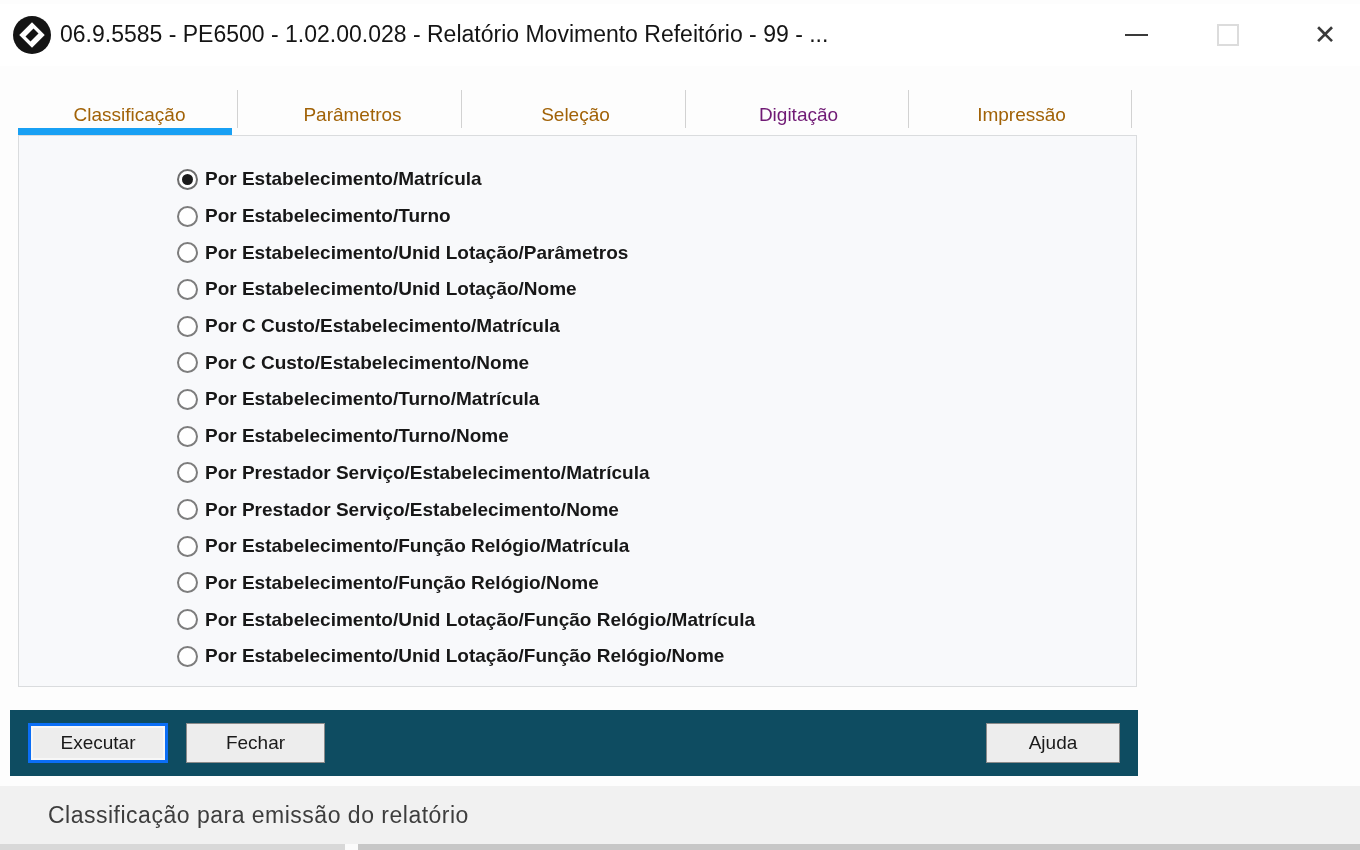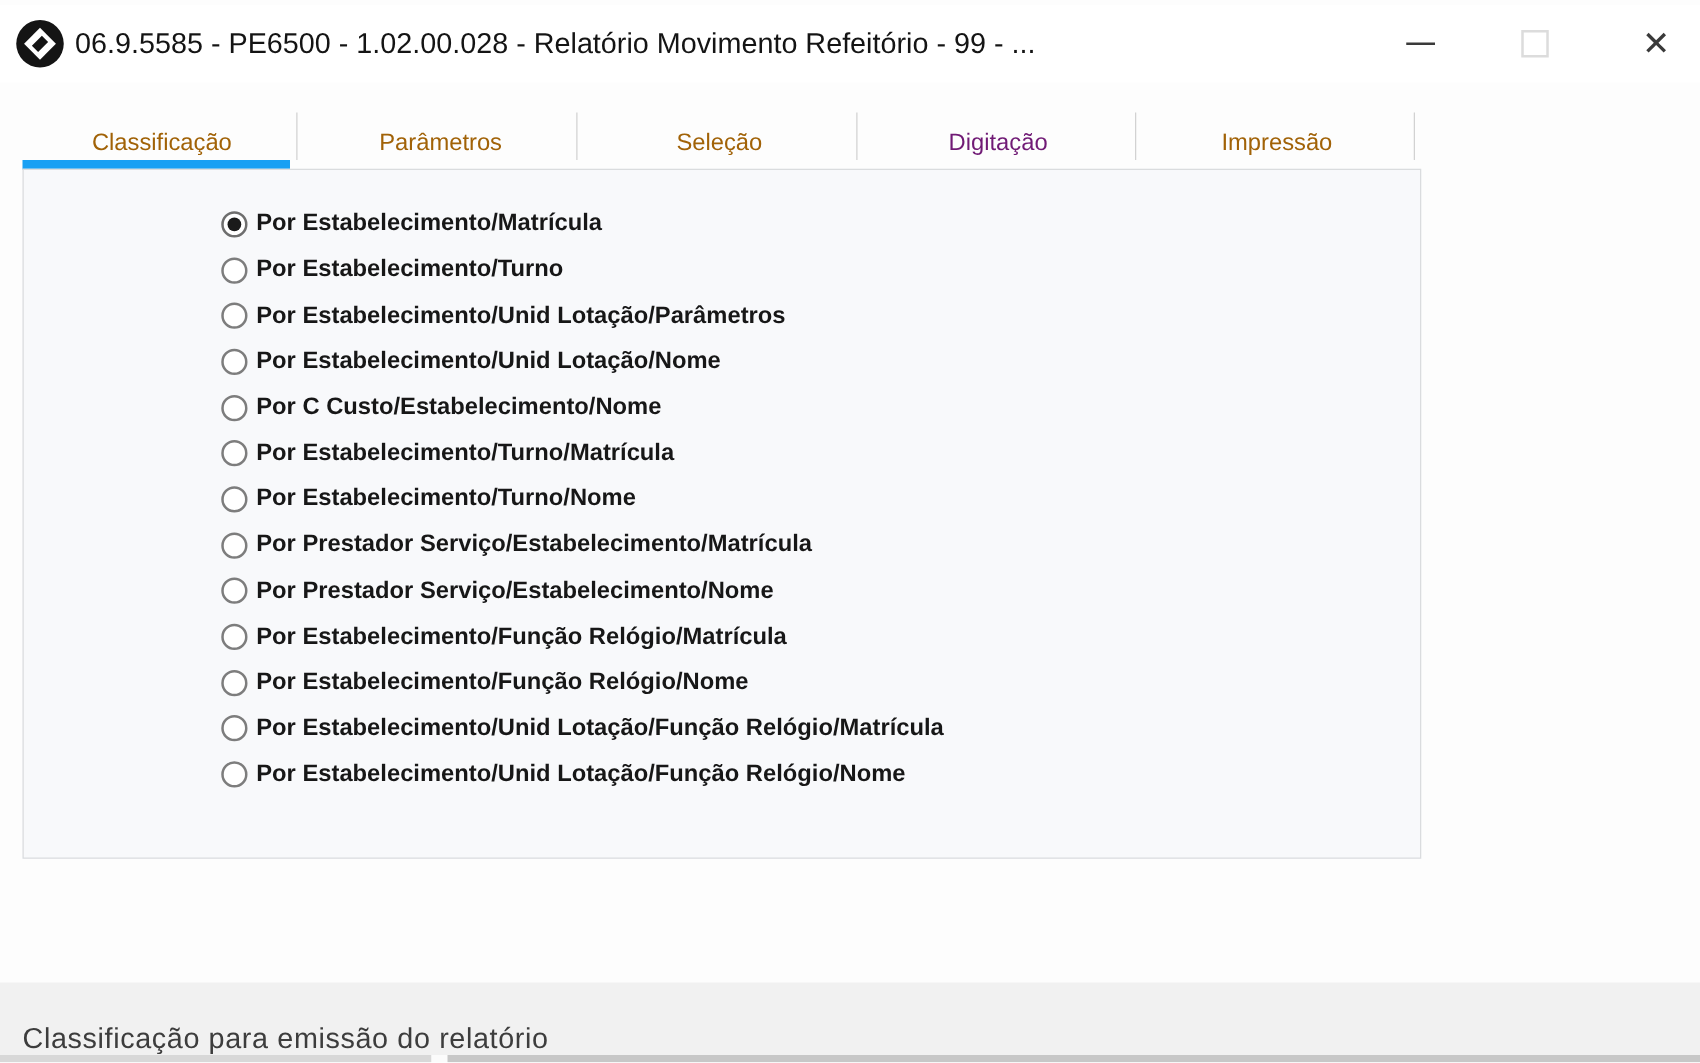--- a/index.html
+++ b/index.html
@@ -37,21 +37,21 @@
   .opt-label { font-size:19px; color:#171717; white-space:nowrap;font-weight:bold; }
 
   
   .actionbar { position:absolute; left:10px; top:710px; width:1128px; height:66px; background:#0e4c61; }
   .abtn { position:absolute; top:13px; height:40px; background:#ededed; border:1px solid #8a8a8a; font-size:19px; color:#1a1a1a; display:flex; align-items:center; justify-content:center; font-family:"Liberation Sans", sans-serif; cursor:default; }
   .btn-exec { left:18px; width:140px; border:3px solid #0b6ef5; box-shadow:inset 0 0 0 2px #f7f7f7; }
   .btn-fechar { left:176px; width:139px; }
   .btn-ajuda { left:976px; width:134px; }
 
   
-  .statusbar { position:absolute; left:0; top:786px; width:1360px; height:58px; background:#f1f1f1; display:flex; align-items:flex-end; }
+  .statusbar { position:absolute; left:0; top:786px; width:1360px; height:58px; background:#f1f1f1; display:flex; align-items:center;padding-left:30px; }
   .status-text { margin-left:18px; font-size:23px; color:#3d3d3d; letter-spacing:0.5px; }
 
   
   .bottom-strip { position:absolute; left:0; top:844px; width:1360px; height:6px; background:#fbfbfb; }
   .strip-left { position:absolute; left:0; top:0; width:345px; height:6px; background:#d8d8d8; }
   .strip-right { position:absolute; left:358px; top:0; width:1002px; height:6px; background:#c7c7c7; }
 </style>
 </head>
 <body>
 
@@ -105,20 +105,24 @@
       <div class="opt">
           <span class="radio"></span>
           <span class="opt-label">Por Estabelecimento/Unid Lotação/Parâmetros</span>
         </div>
       <div class="opt">
           <span class="radio"></span>
           <span class="opt-label">Por Estabelecimento/Unid Lotação/Nome</span>
         </div>
       <div class="opt">
           <span class="radio"></span>
+          <span class="opt-label">Por C Custo/Estabelecimento/Matrícula</span>
+        </div>
+      <div class="opt">
+          <span class="radio"></span>
           <span class="opt-label">Por C Custo/Estabelecimento/Nome</span>
         </div>
       <div class="opt">
           <span class="radio"></span>
           <span class="opt-label">Por Estabelecimento/Turno/Matrícula</span>
         </div>
       <div class="opt">
           <span class="radio"></span>
           <span class="opt-label">Por Estabelecimento/Turno/Nome</span>
         </div>
@@ -142,20 +146,25 @@
           <span class="radio"></span>
           <span class="opt-label">Por Estabelecimento/Unid Lotação/Função Relógio/Matrícula</span>
         </div>
       <div class="opt">
           <span class="radio"></span>
           <span class="opt-label">Por Estabelecimento/Unid Lotação/Função Relógio/Nome</span>
         </div>
     </div>
   </div>
 
+  <div class="actionbar">
+    <button class="abtn btn-exec">Executar</button>
+    <button class="abtn btn-fechar">Fechar</button>
+    <button class="abtn btn-ajuda">Ajuda</button>
+  </div>
 
   <div class="statusbar">
     <span class="status-text">Classificação para emissão do relatório</span>
   </div>
 
   <div class="bottom-strip">
     <span class="strip-left"></span>
     <span class="strip-right"></span>
   </div>
 

